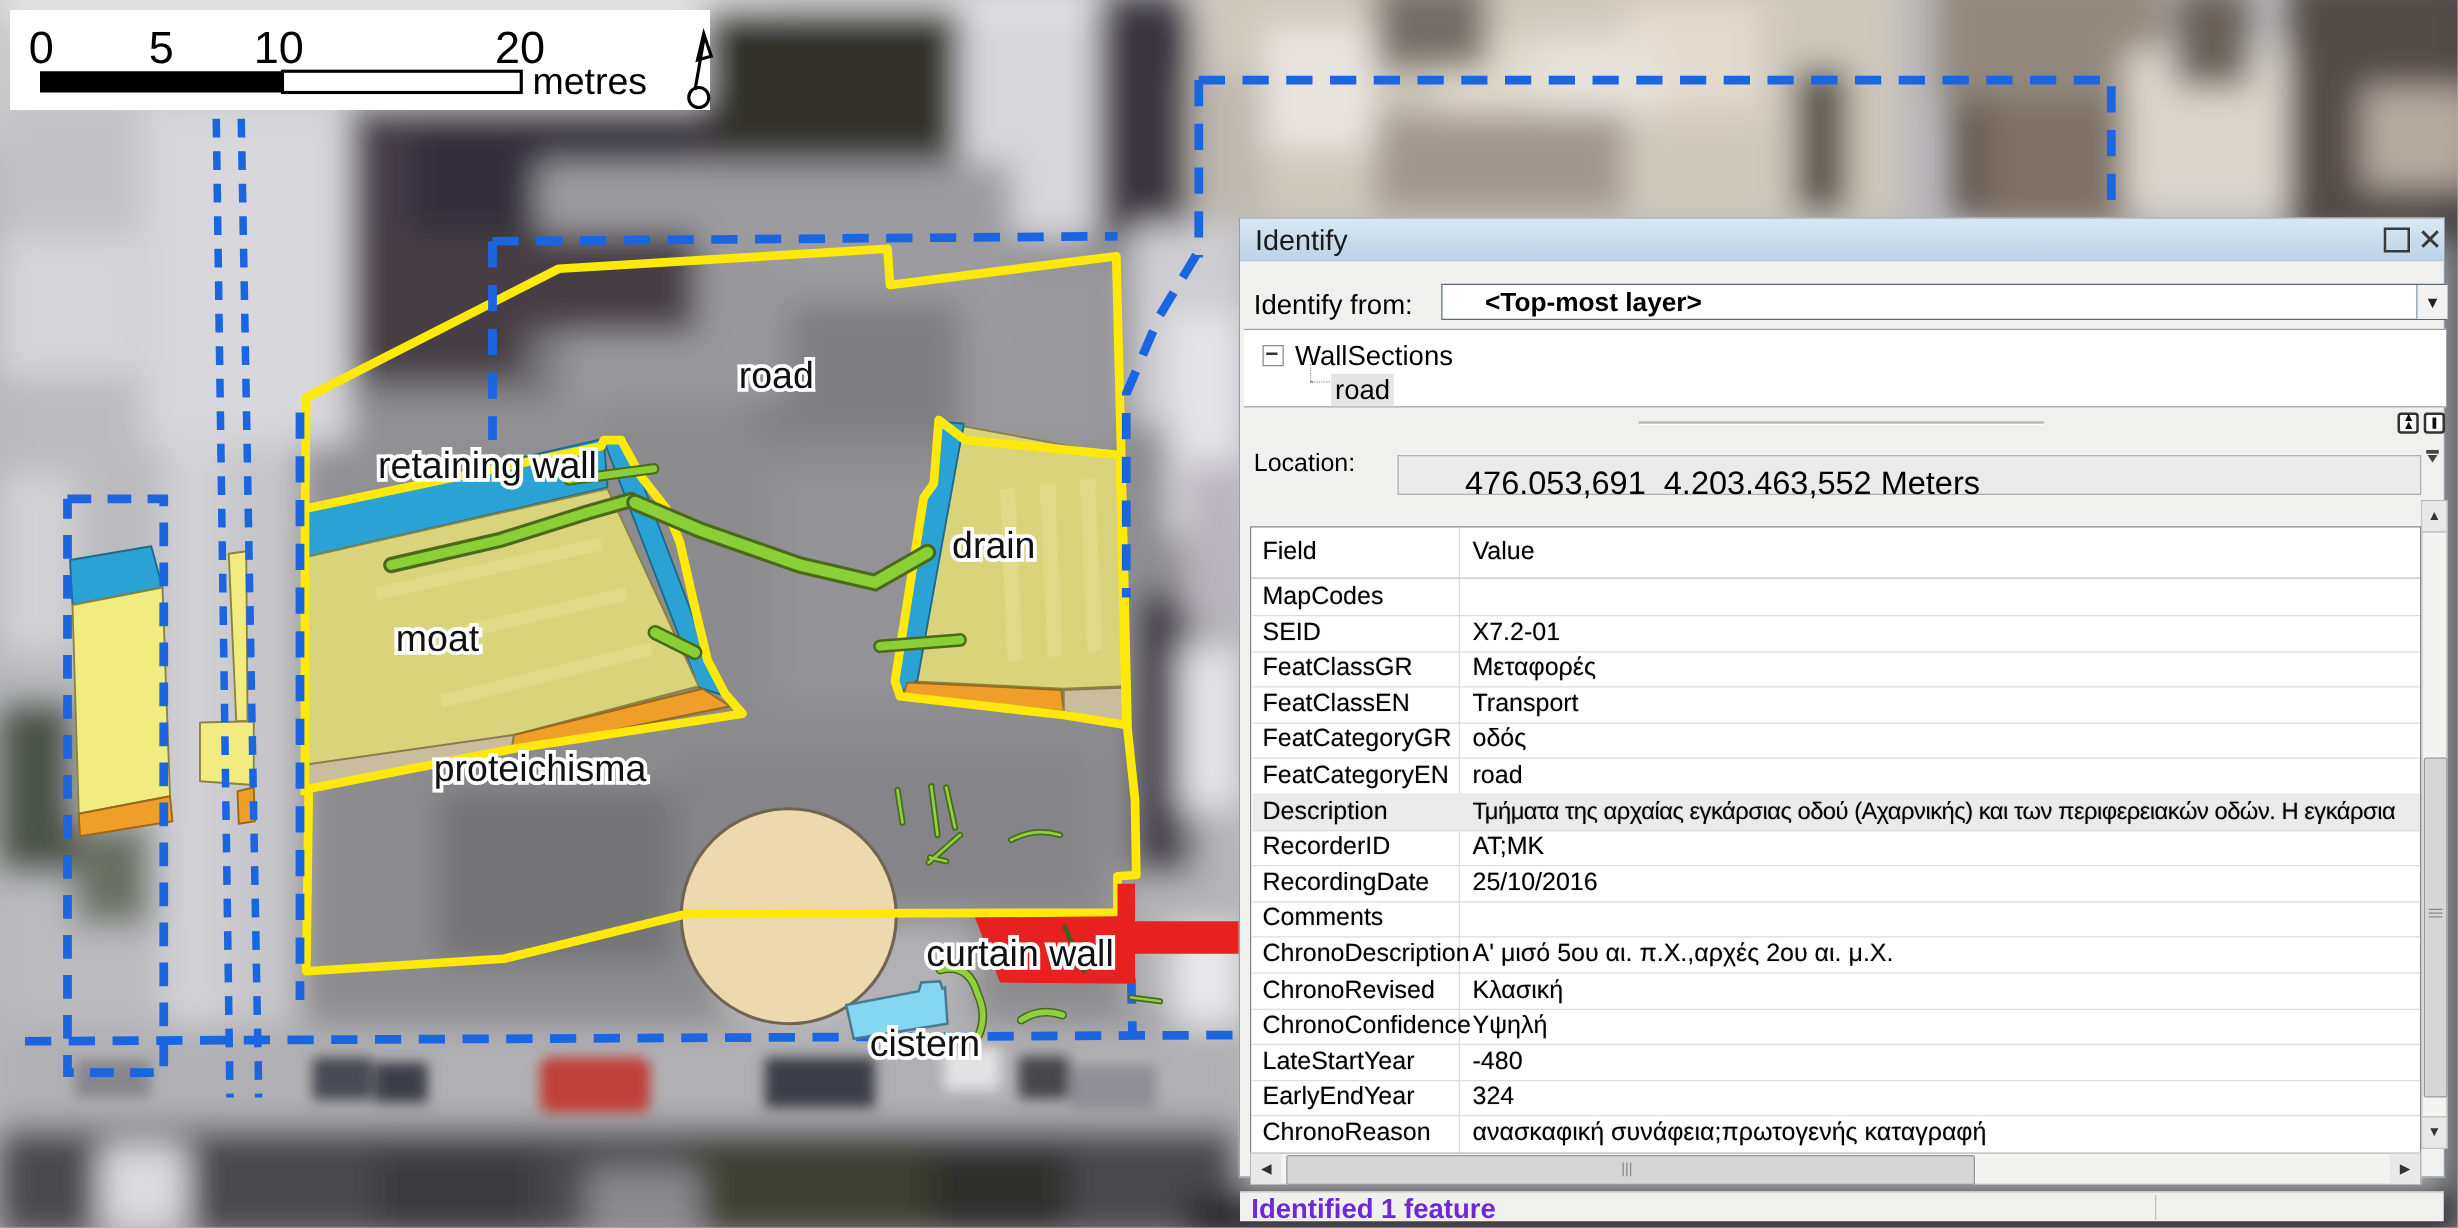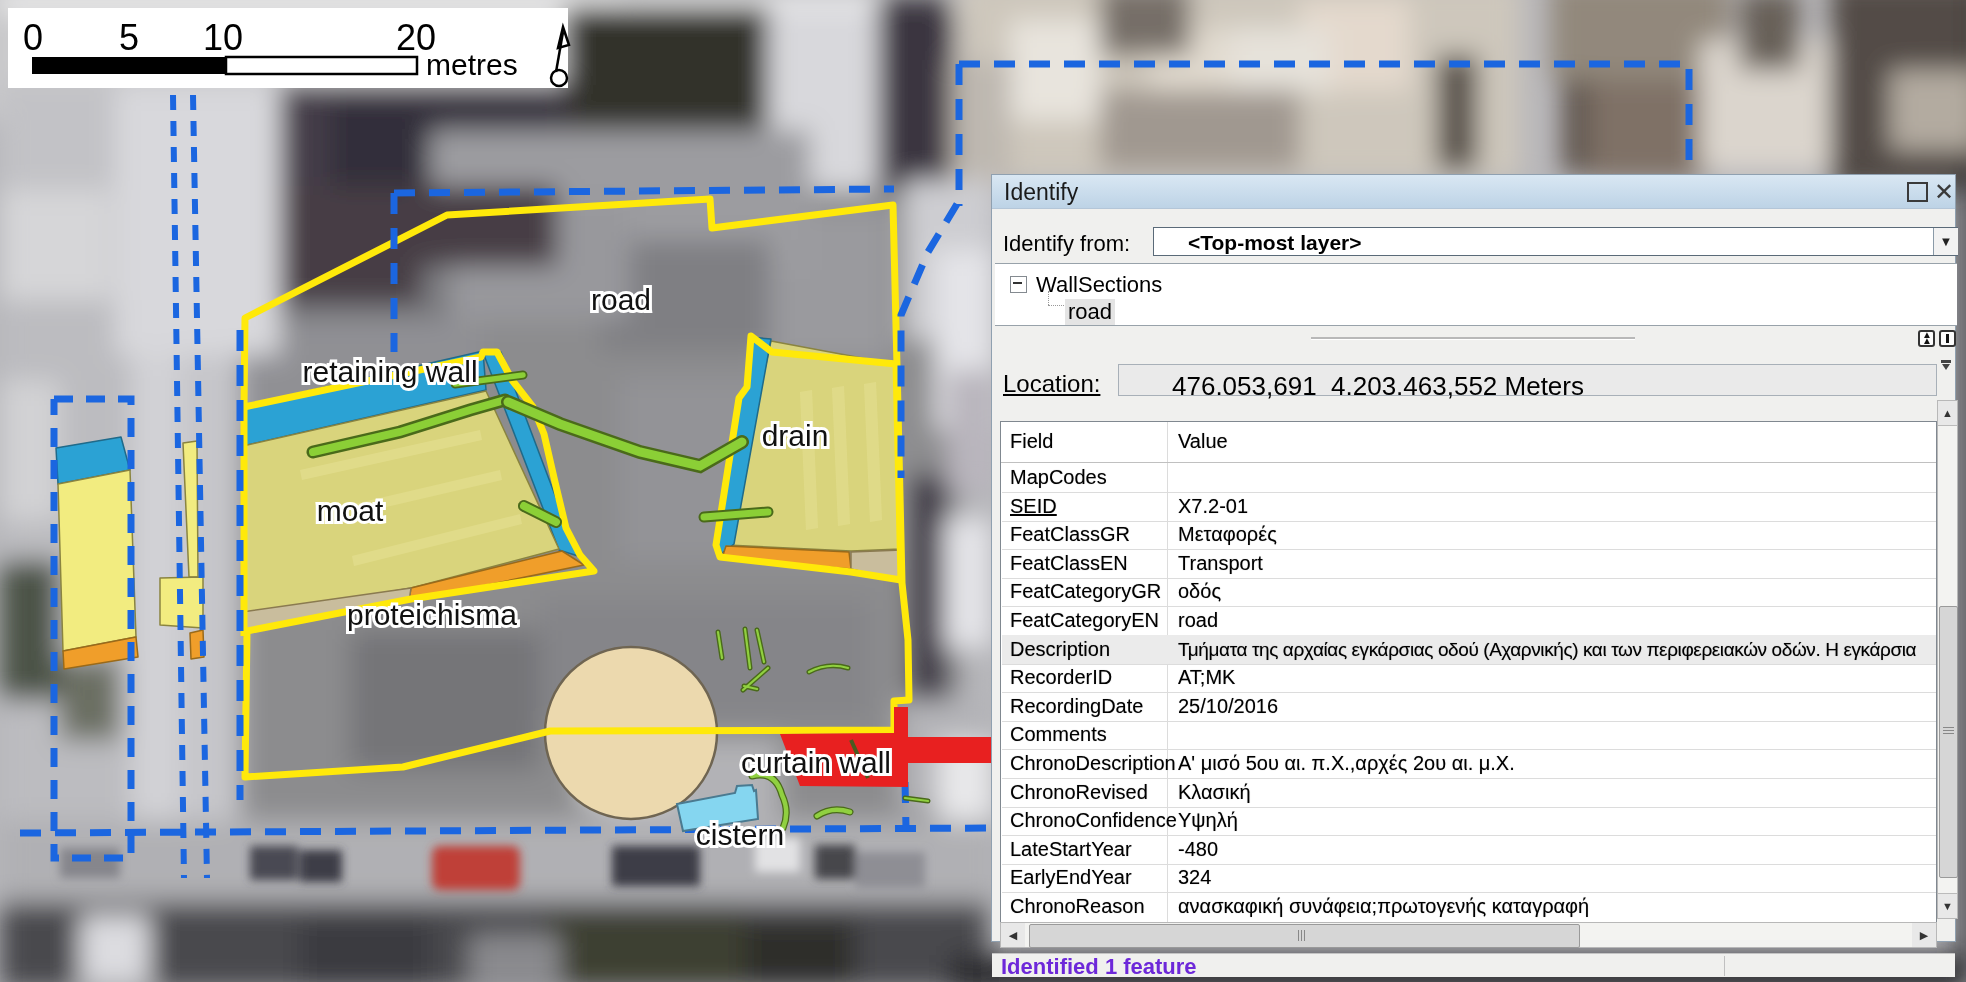--- a/index.html
+++ b/index.html
@@ -228,35 +228,35 @@
 <div class="abs" style="left:73px;top:124px;font-size:22px;background:#e4e4e4;padding:0 3px;">road</div>
 
 <div class="abs" style="left:319px;top:162px;width:324px;height:2px;background:#b8b8b8;border-bottom:1px solid #fff;"></div>
 <div class="abs" style="left:926px;top:155px;width:17px;height:17px;border:2px solid #333;border-radius:3px;background:#fcfcfc;box-sizing:border-box;">
         <div style="position:absolute;left:2px;top:0px;font-size:10px;font-weight:bold;color:#111;line-height:6px;">▲<br>▲</div>
       </div>
 <div class="abs" style="left:947px;top:155px;width:17px;height:17px;border:2px solid #333;border-radius:3px;background:#fcfcfc;box-sizing:border-box;">
         <div style="position:absolute;left:5px;top:2px;width:3px;height:9px;background:#111;"></div>
       </div>
 
-<div class="abs" style="left:11px;top:195px;font-size:24px;text-decoration:underline;">Location:</div>
+<div class="abs" style="left:11px;top:185px;font-size:20px;">Location:</div>
 <div class="abs" style="left:126px;top:189px;width:819px;height:32px;background:#eaeaea;border:1px solid #a8b0b8;box-sizing:border-box;"></div>
 <div class="abs" style="left:180px;top:196px;font-size:26px;">476.053,691&nbsp; 4.203.463,552 Meters</div>
 <div class="abs" style="left:949px;top:185px;width:10px;height:3px;background:#444;"></div>
 <div class="abs" style="left:950px;top:189px;width:0;height:0;border-left:4px solid transparent;border-right:4px solid transparent;border-top:6px solid #444;"></div>
 
 <div class="abs" style="left:8px;top:225px;width:937px;height:519px;background:#fff;border:1px solid #808890;box-sizing:border-box;overflow:hidden;margin-top:21px;">
 <div style="position:absolute;left:166px;top:0;width:1px;height:519px;background:#dcdcdc;"></div>
 <div style="position:absolute;left:0;top:40px;width:937px;height:1px;background:#c0c0c0;"></div>
 <div class="ct" style="left:9px;top:8px;">Field</div>
 <div class="ct" style="left:177px;top:8px;">Value</div>
 <div style="position:absolute;left:1px;top:41px;width:935px;height:28.6px;border-bottom:1px solid #dcdcdc;"></div>
         <div class="ct" style="left:9px;top:44px;">MapCodes</div>
         <div style="position:absolute;left:1px;top:70px;width:935px;height:28.6px;border-bottom:1px solid #dcdcdc;"></div>
-        <div class="ct" style="left:9px;top:73px;text-decoration:underline;">SEID</div>
+        <div class="ct" style="left:9px;top:73px;">SEID</div>
         <div class="ct" style="left:177px;top:73px;width:755px;">X7.2-01</div>
         <div style="position:absolute;left:1px;top:98px;width:935px;height:28.6px;border-bottom:1px solid #dcdcdc;"></div>
         <div class="ct" style="left:9px;top:101px;">FeatClassGR</div>
         <div class="ct" style="left:177px;top:101px;width:755px;">Μεταφορές</div>
         <div style="position:absolute;left:1px;top:127px;width:935px;height:28.6px;border-bottom:1px solid #dcdcdc;"></div>
         <div class="ct" style="left:9px;top:130px;">FeatClassEN</div>
         <div class="ct" style="left:177px;top:130px;width:755px;">Transport</div>
         <div style="position:absolute;left:1px;top:155px;width:935px;height:28.6px;border-bottom:1px solid #dcdcdc;"></div>
         <div class="ct" style="left:9px;top:158px;">FeatCategoryGR</div>
         <div class="ct" style="left:177px;top:158px;width:755px;">οδός</div>

